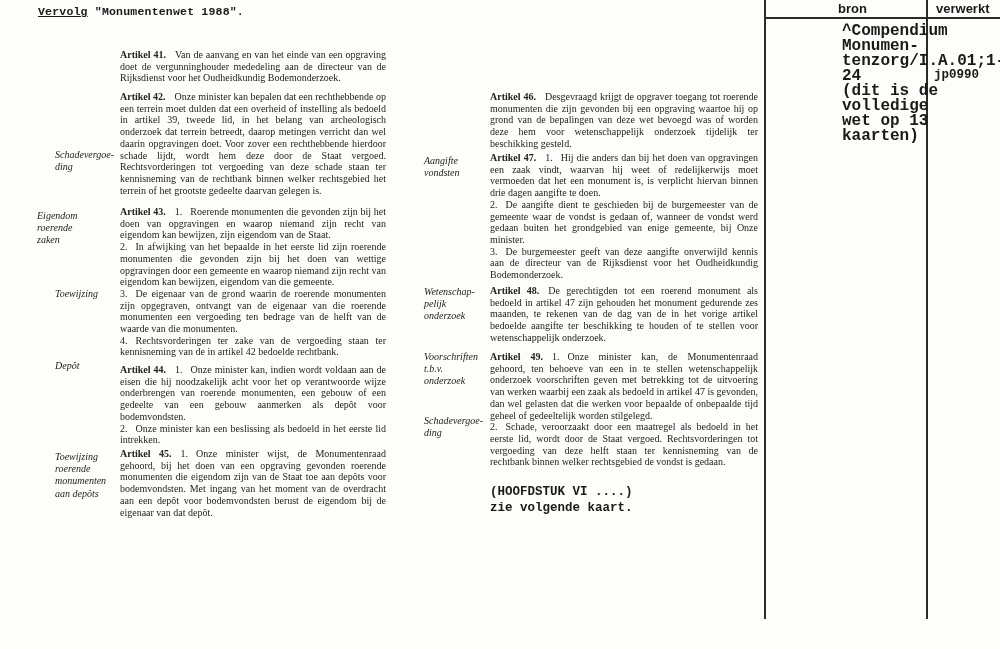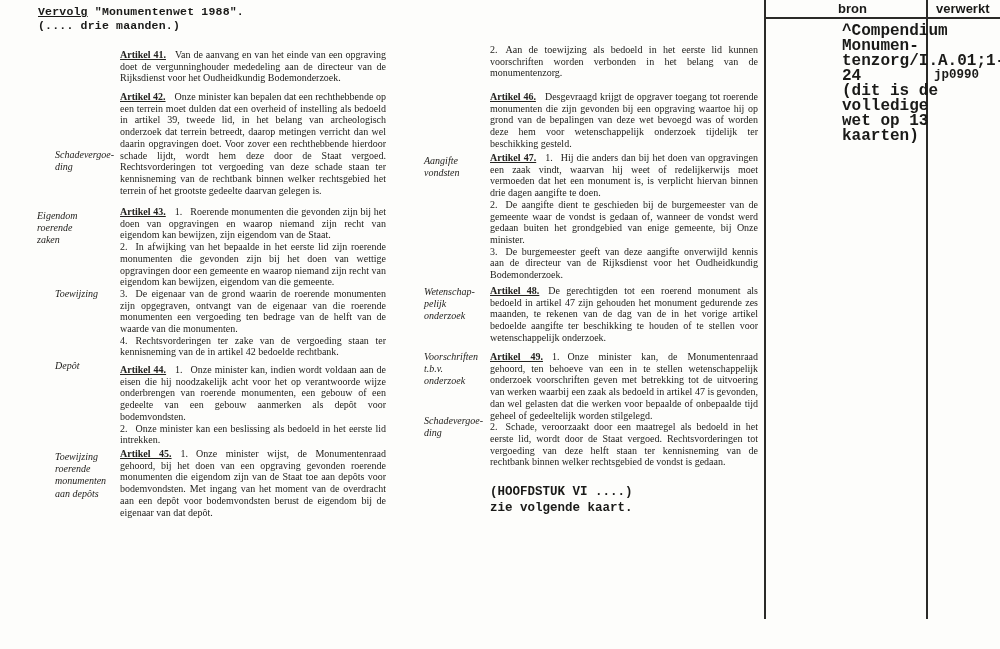--- a/index.html
+++ b/index.html
@@ -9,21 +9,21 @@
   }
   
   .tw{font-family:"Liberation Mono","DejaVu Sans Mono",monospace;font-weight:bold;color:#1a1a18;}
   .header{position:absolute;left:38px;top:5px;font-size:11.5px;line-height:14px;letter-spacing:.2px;}
   .u{text-decoration:underline;}
   
   .article{position:absolute;text-align:justify;font-size:10px;line-height:11.7px;color:#23221f;}
   .col-l{left:120px;width:266px;}
   .col-r{left:490px;width:268px;}
   .article p{margin:0;}
-  .lead{font-weight:bold;margin-right:9px;text-decoration:underline;}
+  .lead{font-weight:bold;margin-right:9px;}
   .num{margin-right:8px;}
   
   .mlabel{position:absolute;font-style:italic;font-size:10px;line-height:12.2px;white-space:pre-line;color:#23221f;}
   
   .footer{position:absolute;left:490px;top:484px;font-size:12.5px;line-height:16px;}
   
   .vline{position:absolute;top:0;width:2px;height:619px;background:#2b2a28;}
   .hline{position:absolute;left:764px;top:17px;width:236px;height:2px;background:#2b2a28;}
   .th{position:absolute;top:1px;font-family:"Liberation Sans",sans-serif;font-size:13px;font-weight:bold;color:#1a1a18;}
   .th-bron{left:766px;width:173px;text-align:center;}
@@ -31,21 +31,20 @@
   .bron-text{position:absolute;left:806px;top:24px;font-size:16px;line-height:15px;white-space:pre-line;margin-left:36px;}
   .verwerkt-text{position:absolute;left:934px;top:68px;font-size:12.5px;}
 </style>
 </head>
 <body>
 
 <div class="page">
 
   <div class="tw header">
     <div><span class="u">Vervolg</span><span> "Monumentenwet 1988".</span></div>
-    <div>(.... drie maanden.)</div>
   </div>
 
   <div class="mlabel" style="left:55px;top:149px">Schadevergoe-
 ding</div>
   <div class="mlabel" style="left:37px;top:210px">Eigendom
 roerende
 zaken</div>
   <div class="mlabel" style="left:55px;top:288px">Toewijzing</div>
   <div class="mlabel" style="left:55px;top:360px">Depôt</div>
   <div class="mlabel" style="left:55px;top:451px">Toewijzing
@@ -81,23 +80,20 @@
 
   <div class="article col-l" style="top:364px">
     <p><b class="lead">Artikel 44.</b><span class="num">1.</span><span>Onze minister kan, indien wordt voldaan aan de eisen die hij noodzakelijk acht voor het op verantwoorde wijze onderbrengen van roerende monumenten, een gebouw of een gedeelte van een gebouw aanmerken als depôt voor bodemvondsten.</span></p>
     <p><span class="num">2.</span><span>Onze minister kan een beslissing als bedoeld in het eerste lid intrekken.</span></p>
   </div>
 
   <div class="article col-l" style="top:448px">
     <p><b class="lead">Artikel 45.</b><span class="num">1.</span><span>Onze minister wijst, de Monumentenraad gehoord, bij het doen van een opgraving gevonden roerende monumenten die eigendom zijn van de Staat toe aan depôts voor bodemvondsten. Met ingang van het moment van de overdracht aan een depôt voor bodemvondsten berust de eigendom bij de eigenaar van dat depôt.</span></p>
   </div>
 
-  <div class="article col-r" style="top:44px">
-    <p><span class="num">2.</span><span>Aan de toewijzing als bedoeld in het eerste lid kunnen voorschriften worden verbonden in het belang van de monumentenzorg.</span></p>
-  </div>
 
   <div class="article col-r" style="top:91px">
     <p><b class="lead">Artikel 46.</b><span>Desgevraagd krijgt de opgraver toegang tot roerende monumenten die zijn gevonden bij een opgraving waartoe hij op grond van de bepalingen van deze wet bevoegd was of worden deze hem voor wetenschappelijk onderzoek tijdelijk ter beschikking gesteld.</span></p>
   </div>
 
   <div class="article col-r" style="top:152px">
     <p><b class="lead">Artikel 47.</b><span class="num">1.</span><span>Hij die anders dan bij het doen van opgravingen een zaak vindt, waarvan hij weet of redelijkerwijs moet vermoeden dat het een monument is, is verplicht hiervan binnen drie dagen aangifte te doen.</span></p>
     <p><span class="num">2.</span><span>De aangifte dient te geschieden bij de burgemeester van de gemeente waar de vondst is gedaan of, wanneer de vondst werd gedaan buiten het grondgebied van enige gemeente, bij Onze minister.</span></p>
     <p><span class="num">3.</span><span>De burgemeester geeft van deze aangifte onverwijld kennis aan de directeur van de Rijksdienst voor het Oudheidkundig Bodemonderzoek.</span></p>
   </div>

